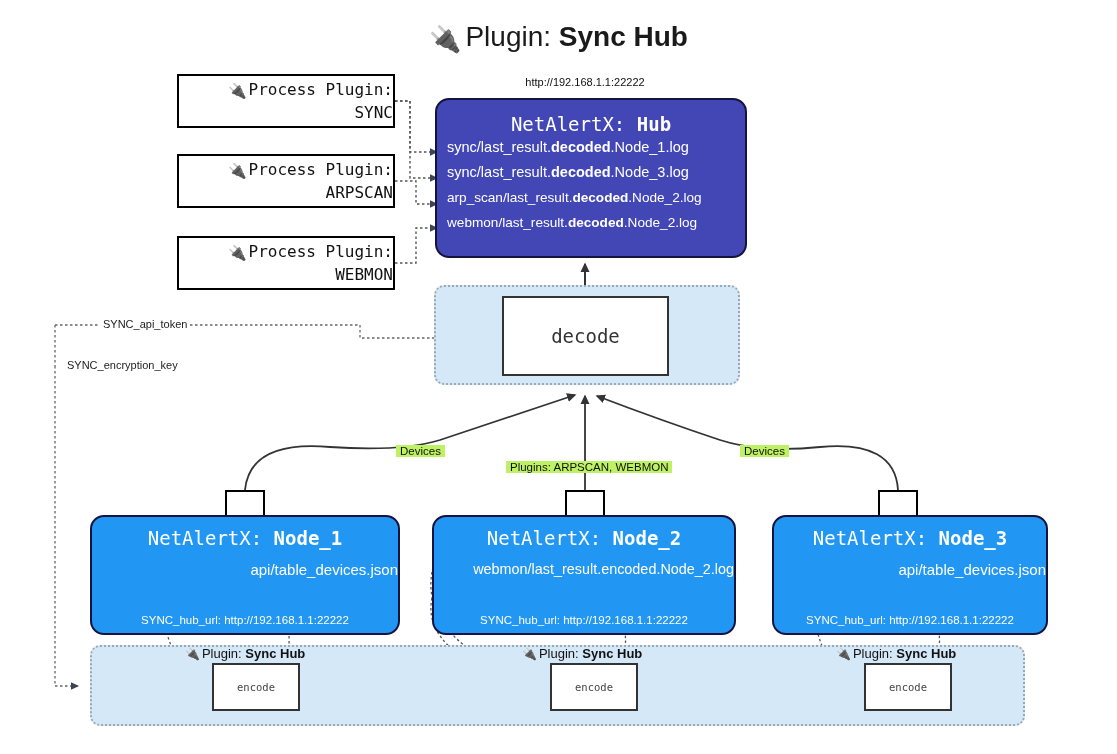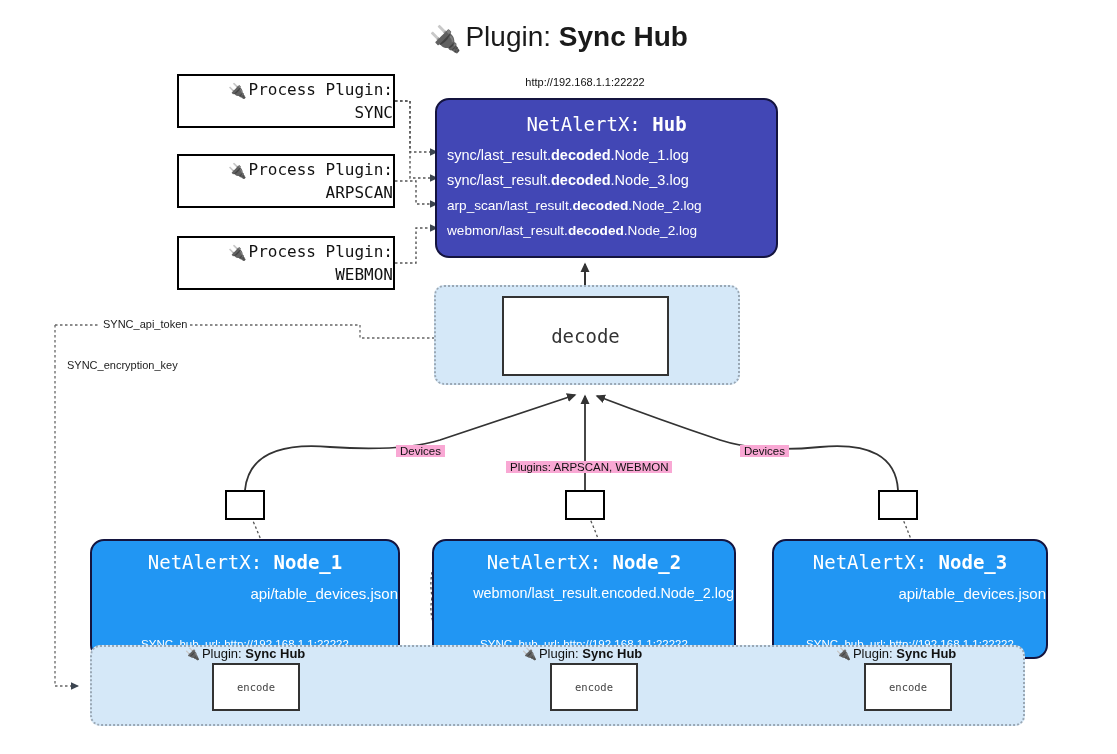--- a/index.html
+++ b/index.html
@@ -77,39 +77,38 @@
   .proc-box .row1 { white-space: nowrap; }
   .proc-box .plug-s { font-size: 15px; margin-right: 1px; vertical-align: -1px; }
   #proc-sync    { left: 177px; top: 74px; }
   #proc-arpscan { left: 177px; top: 154px; }
   #proc-webmon  { left: 177px; top: 236px; }
 
   
   .hub-box {
     position: absolute;
     left: 435px; top: 98px;
-    width: 343px;
+    width: 312px;
     height: 160px;
     background: #4247b5;
     border: 2px solid #14143f;
     border-radius: 14px;
     box-sizing: border-box;
     color: #ffffff;
     overflow: hidden;
   }
   .hub-title {
     margin-top: 13px;
     text-align: center;
     font-family: "DejaVu Sans Mono", monospace;
     font-size: 19px;
     letter-spacing: 0px;
   }
   .hub-title .bold { font-weight: bold; }
   .hub-lines {
-    margin-top: 8px;
     padding-left: 10px;
   }
   .hub-line {
     font-size: 14.5px;
     line-height: 25px;
     white-space: nowrap;
     color: #ffffff;
   }
   .hub-line .bold { font-weight: bold; }
   .hub-line.small { font-size: 13.6px; }
@@ -151,39 +150,38 @@
     white-space: nowrap;
   }
   #lbl-api-token { left: 100px; top: 318px; }
   #lbl-enc-key   { left: 64px;  top: 359px; }
 
   
   .edge-label {
     position: absolute;
     font-size: 11.5px;
     color: #111;
-    background: #f9a8d4;
+    background: #bef264;
     padding: 0 4px;
     white-space: nowrap;
   }
   #lbl-devices-1 { left: 396px; top: 445px; }
   #lbl-devices-2 { left: 740px; top: 445px; }
   #lbl-plugins   { left: 506px; top: 461px; }
 
   
   .node-box {
     position: absolute;
     height: 120px;
     background: #2196f3;
     border: 2px solid #14143f;
     border-radius: 14px;
     box-sizing: border-box;
     color: #ffffff;
     overflow: hidden;
-    margin-top: 24px;
   }
   #node-1 { left: 90px;  top: 515px; width: 310px; }
   #node-2 { left: 432px; top: 515px; width: 304px; }
   #node-3 { left: 772px; top: 515px; width: 276px; }
 
   .node-title {
     margin-top: 10px;
     text-align: center;
     font-family: "DejaVu Sans Mono", monospace;
     font-size: 19px;

